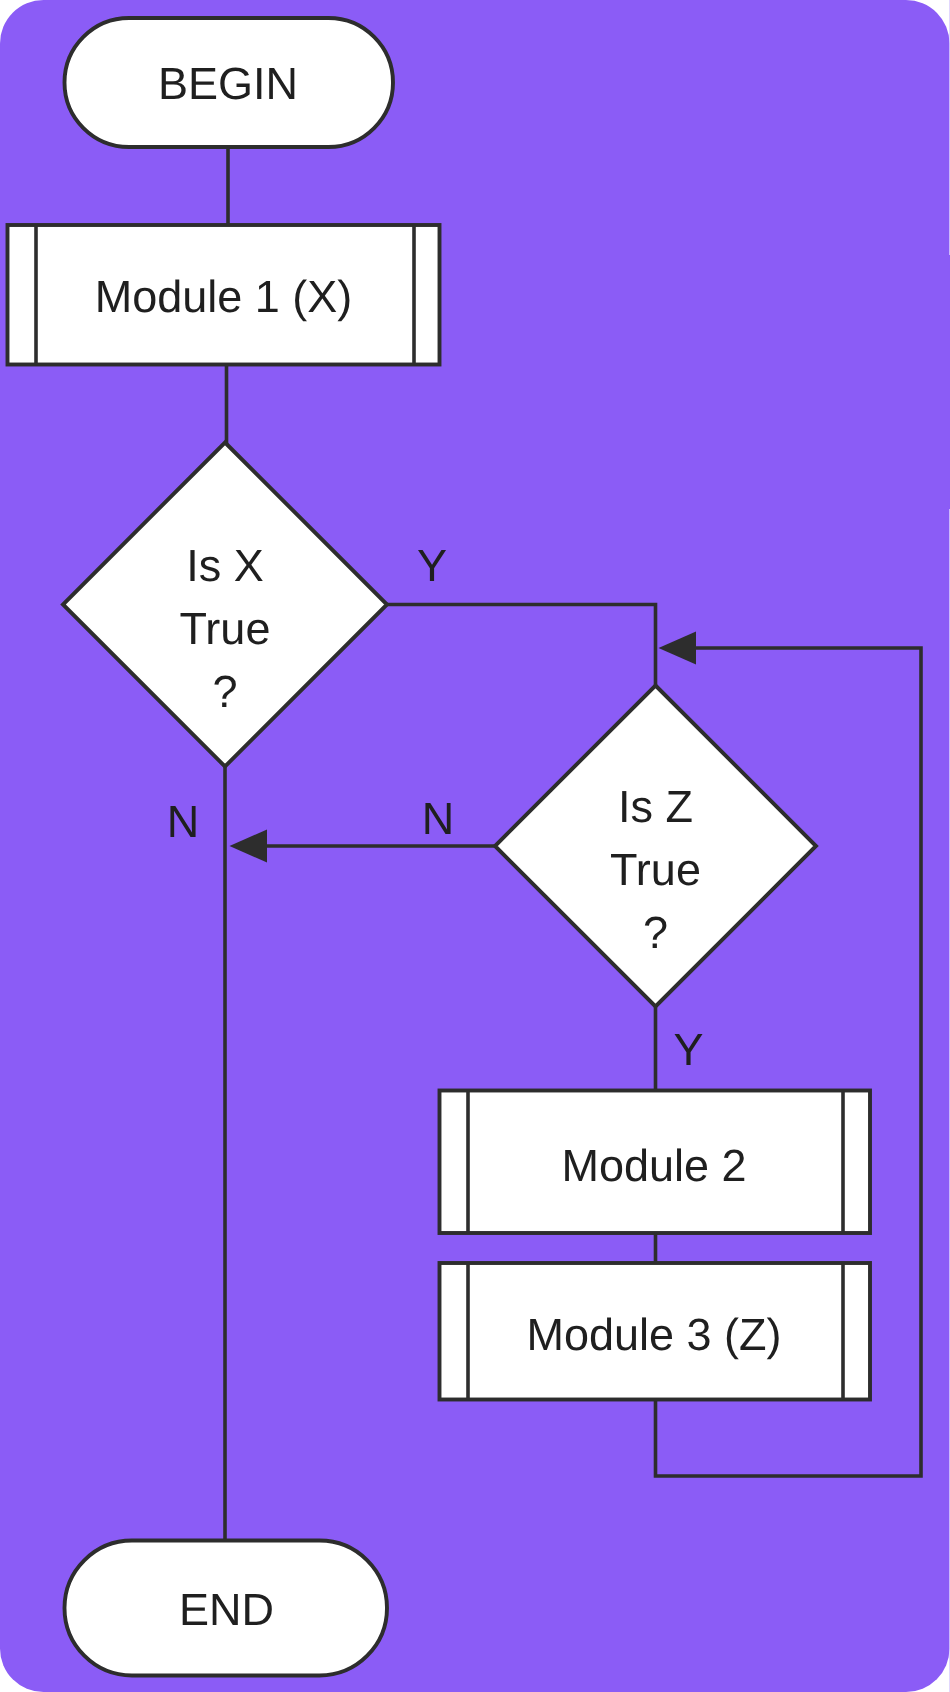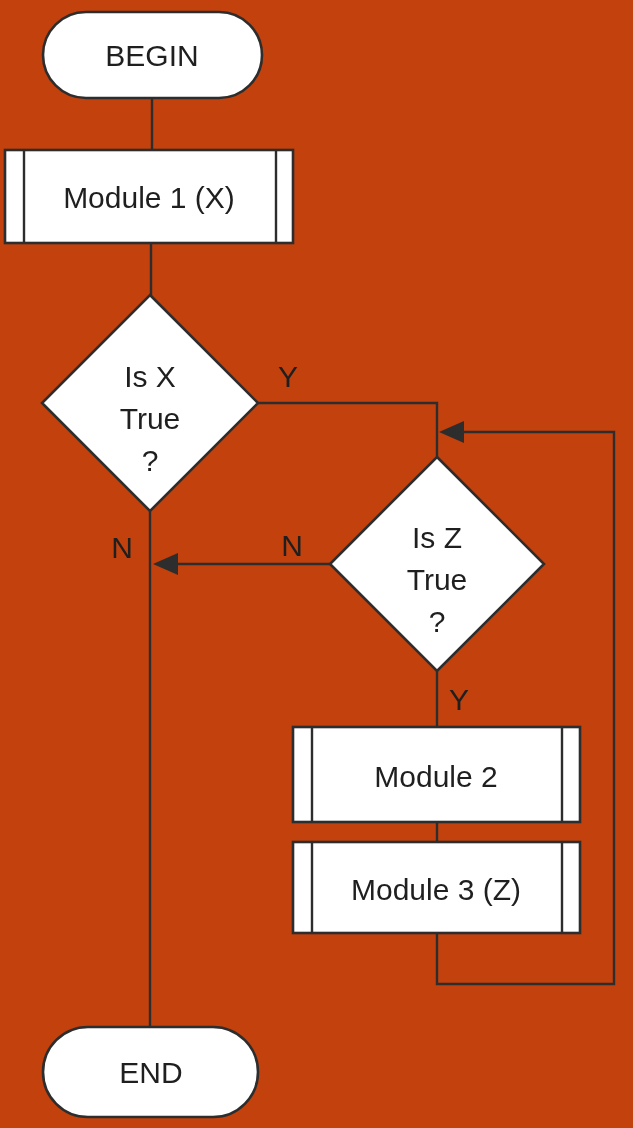--- a/index.html
+++ b/index.html
@@ -4,22 +4,23 @@
 <style>
   html, body {
     margin: 0;
     padding: 0;
     background: #ffffff;
   }
   .page {
     position: relative;
     width: 633px;
     height: 1128px;
-    background: #c2410c;
+    background: #8b5cf6;
     overflow: hidden;
+    border-radius: 29px;
   }
   svg {
     display: block;
   }
   .shape {
     fill: #ffffff;
     stroke: #2d2d2d;
     stroke-width: 2.6;
   }
   .bar {

